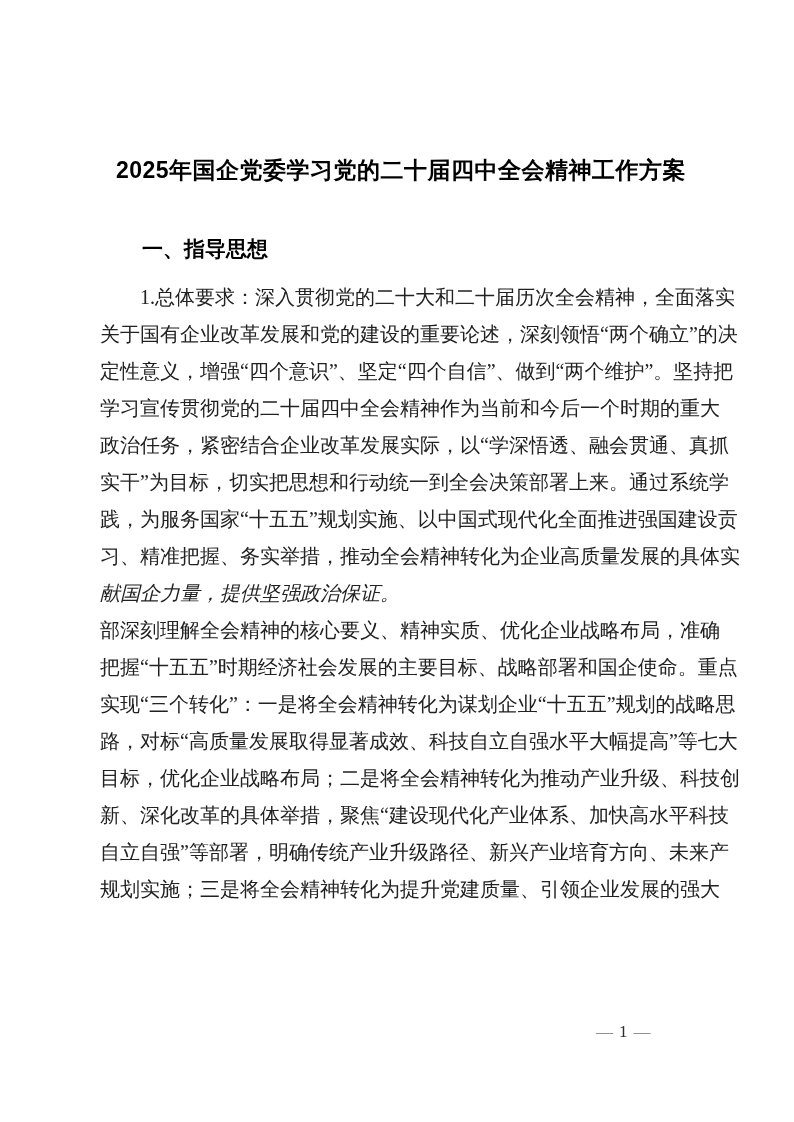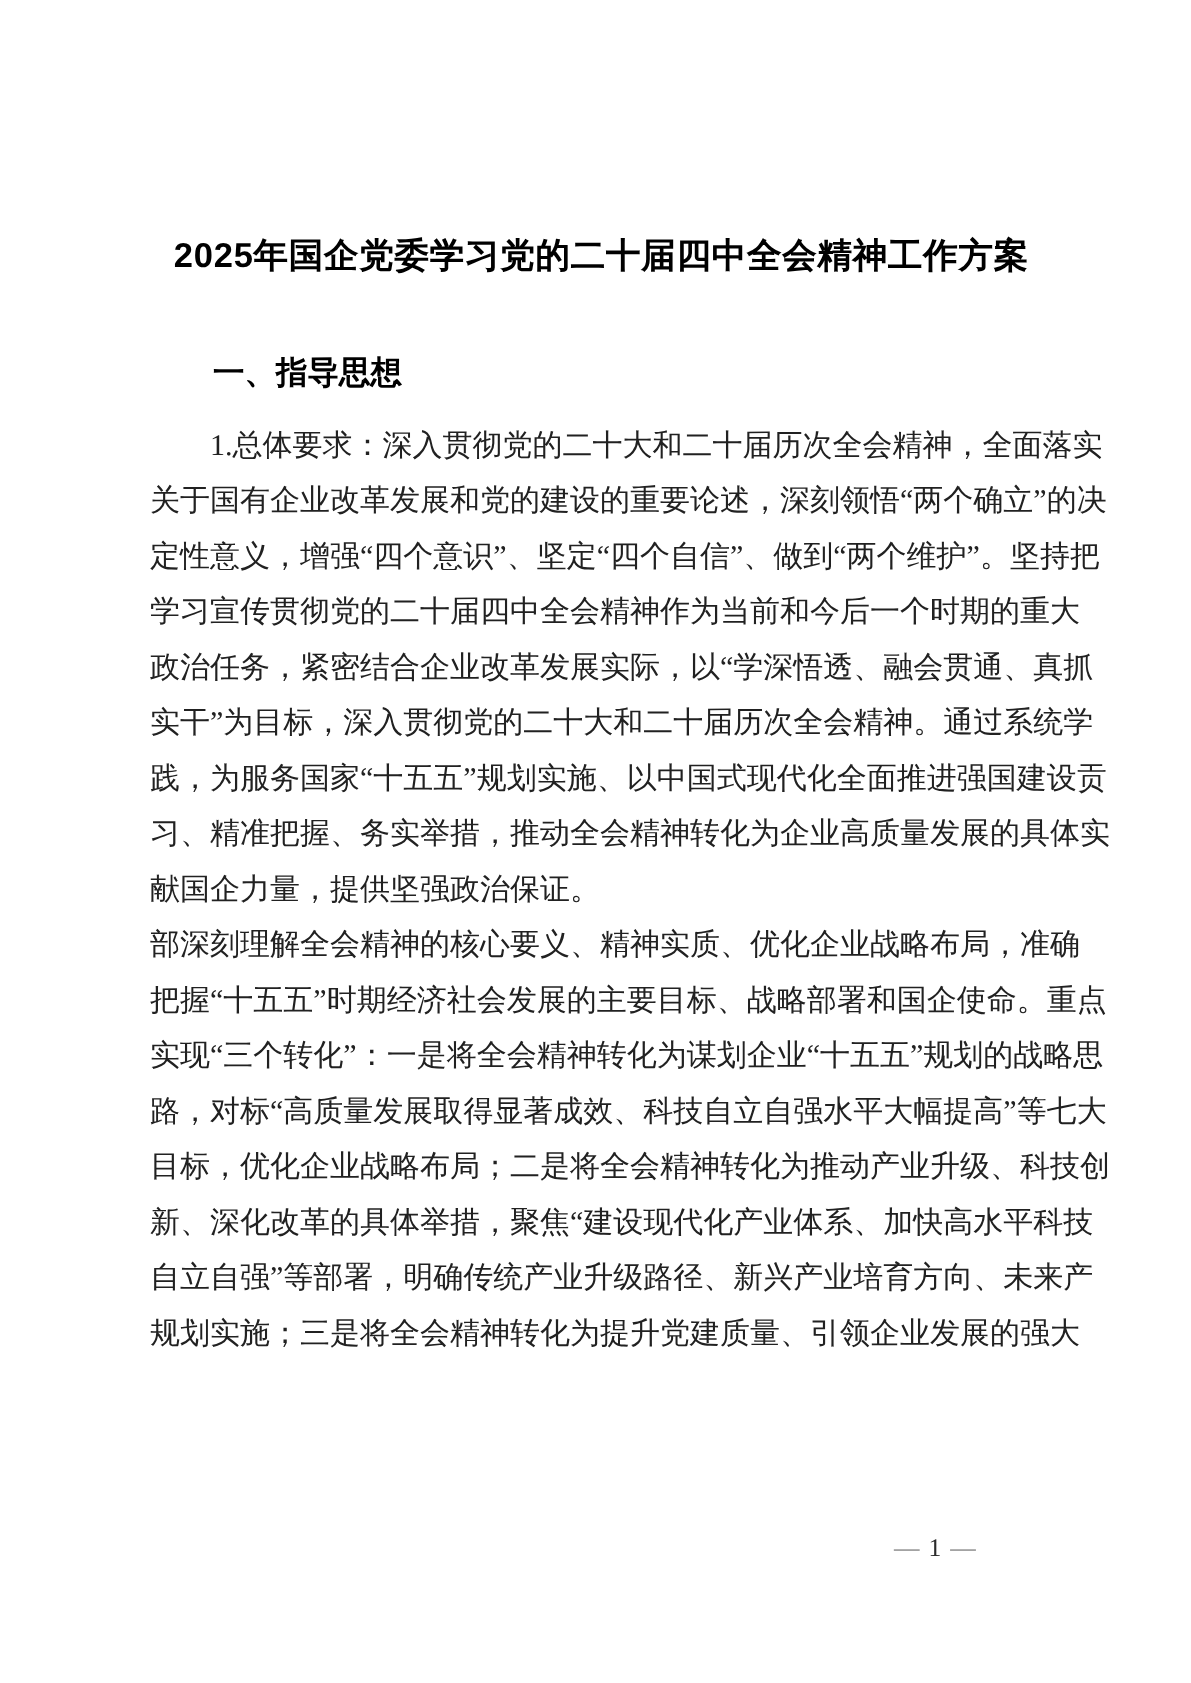--- a/index.html
+++ b/index.html
@@ -28,21 +28,21 @@
     font-family: "Liberation Sans", "DejaVu Sans", sans-serif;
     font-weight: bold;
     font-size: 23px;
     line-height: 30px;
     color: #000000;
     letter-spacing: 0.5px;
   }
   .section-heading {
     margin: 50px 0 16px 0;
     padding-left: 42px;
-    font-family: Liberation Sans, sans-serif;
+    font-family: Liberation Serif, serif;
     font-weight: bold;
     font-size: 21px;
     line-height: 28px;
     color: #000000;
   }
   .paragraph {
     margin: 0;
   }
   .paragraph.first {
     margin-top: 9px;
@@ -55,20 +55,21 @@
     text-align-last: justify;
     white-space: nowrap;
     color: #212121;
   }
   .line.indent {
     text-indent: 40px;
   }
   .line.final {
     text-align: left;
     text-align-last: left;
+    font-style: italic;
   }
   .footer {
     position: absolute;
     left: 590px;
     top: 1020px;
     font-size: 17px;
     line-height: 24px;
     white-space: nowrap;
   }
   .footer .dash {
@@ -88,21 +89,21 @@
     <h1 class="doc-title">2025年国企党委学习党的二十届四中全会精神工作方案</h1>
 
     <h2 class="section-heading">一、指导思想</h2>
 
     <div class="paragraph first">
       <div class="line indent">1.总体要求：深入贯彻党的二十大和二十届历次全会精神，全面落实</div>
       <div class="line">关于国有企业改革发展和党的建设的重要论述，深刻领悟“两个确立”的决</div>
       <div class="line">定性意义，增强“四个意识”、坚定“四个自信”、做到“两个维护”。坚持把</div>
       <div class="line">学习宣传贯彻党的二十届四中全会精神作为当前和今后一个时期的重大</div>
       <div class="line">政治任务，紧密结合企业改革发展实际，以“学深悟透、融会贯通、真抓</div>
-      <div class="line">实干”为目标，深入贯彻党的二十大和二十届历次全会精神。通过系统学</div>
+      <div class="line">实干”为目标，切实把思想和行动统一到全会决策部署上来。通过系统学</div>
       <div class="line">践，为服务国家“十五五”规划实施、以中国式现代化全面推进强国建设贡</div>
       <div class="line">习、精准把握、务实举措，推动全会精神转化为企业高质量发展的具体实</div>
       <div class="line final">献国企力量，提供坚强政治保证。</div>
     </div>
 
     <div class="paragraph">
       <div class="line">部深刻理解全会精神的核心要义、精神实质、优化企业战略布局，准确</div>
       <div class="line">把握“十五五”时期经济社会发展的主要目标、战略部署和国企使命。重点</div>
       <div class="line">实现“三个转化”：一是将全会精神转化为谋划企业“十五五”规划的战略思</div>
       <div class="line">路，对标“高质量发展取得显著成效、科技自立自强水平大幅提高”等七大</div>

